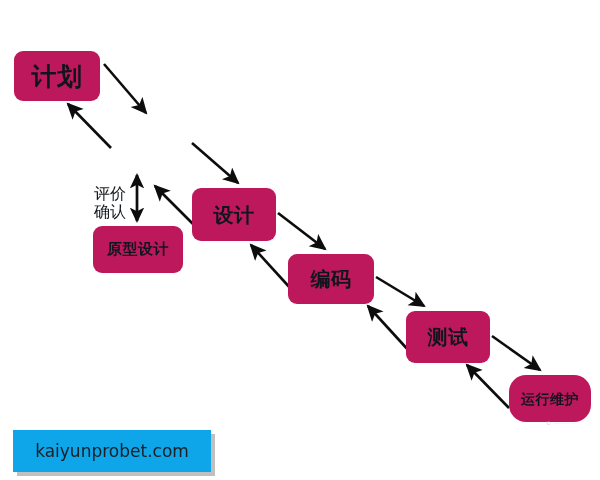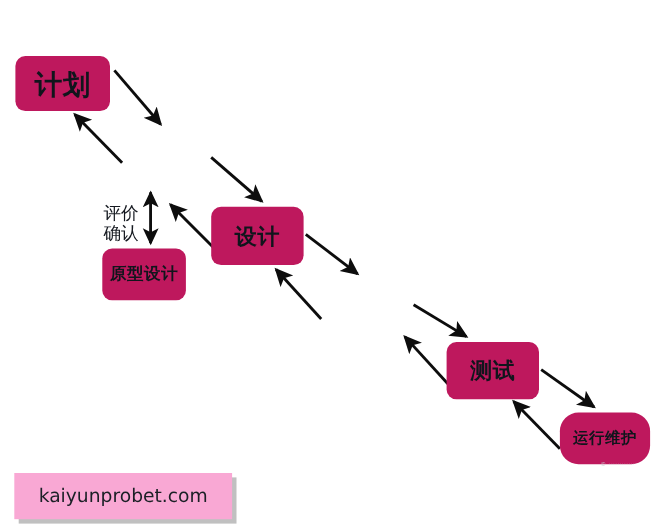--- a/index.html
+++ b/index.html
@@ -55,21 +55,21 @@
     text-align: right;
     white-space: pre-line;
   }
 
   #watermark-badge {
     position: absolute;
     left: 13px;
     top: 430px;
     width: 198px;
     height: 42px;
-    background: #f9a8d4;
+    background: #0ea5e9;
     display: flex;
     align-items: center;
     justify-content: center;
     box-shadow: 4px 4px 0 rgba(140,140,140,0.55);
     z-index: 4;
   }
   #watermark-badge span {
     font-size: 17px;
     color: #1b2026;
     font-family: "DejaVu Sans", "Liberation Sans", sans-serif;
@@ -120,28 +120,31 @@
     <line x1="492" y1="336" x2="540" y2="370" stroke="#0d0d0d" stroke-width="2.6" marker-end="url(#ah)"></line>
 
     <line x1="509" y1="408" x2="467" y2="365" stroke="#0d0d0d" stroke-width="2.6" marker-end="url(#ah)"></line>
   </svg>
 
   <div class="node sz-lg" style="left:14px; top:51px; width:86px; height:50px;">
     <span>计划</span>
   </div>
 
 
-  <div class="node sz-sm" style="left:93px; top:226px; width:76px; height:47px;">
+  <div class="node sz-sm" style="left:93px; top:226px; width:90px; height:47px;">
     <span>原型设计</span>
   </div>
 
   <div class="node sz-md" style="left:192px; top:188px; width:84px; height:53px;">
     <span>设计</span>
   </div>
 
+  <div class="node sz-md" style="left:288px; top:254px; width:86px; height:50px;">
+    <span>编码</span>
+  </div>
 
   <div class="node sz-md" style="left:406px; top:311px; width:84px; height:52px;">
     <span>测试</span>
   </div>
 
   <div class="node sz-xs" style="left:509px; top:375px; width:82px; height:47px;">
     <span>运行维护</span>
   </div>
 
   <div class="edge-label" style="left:94px; top:185px;">评价

